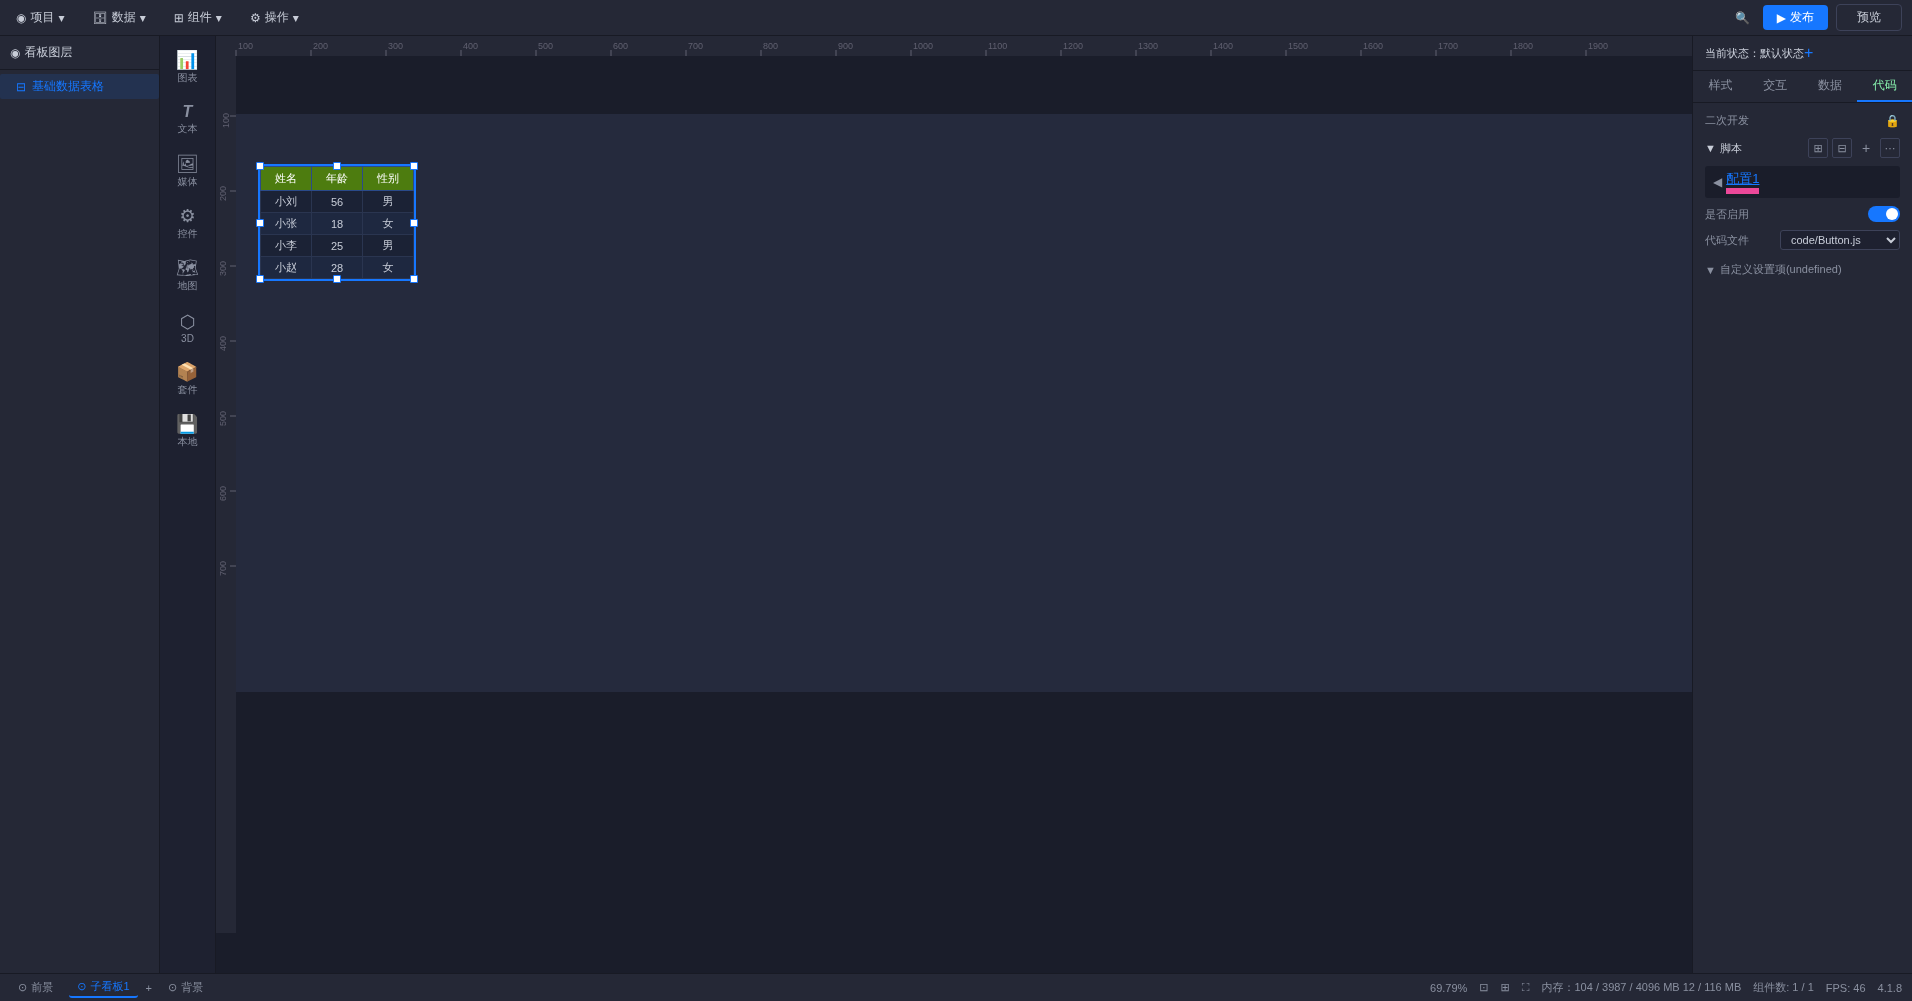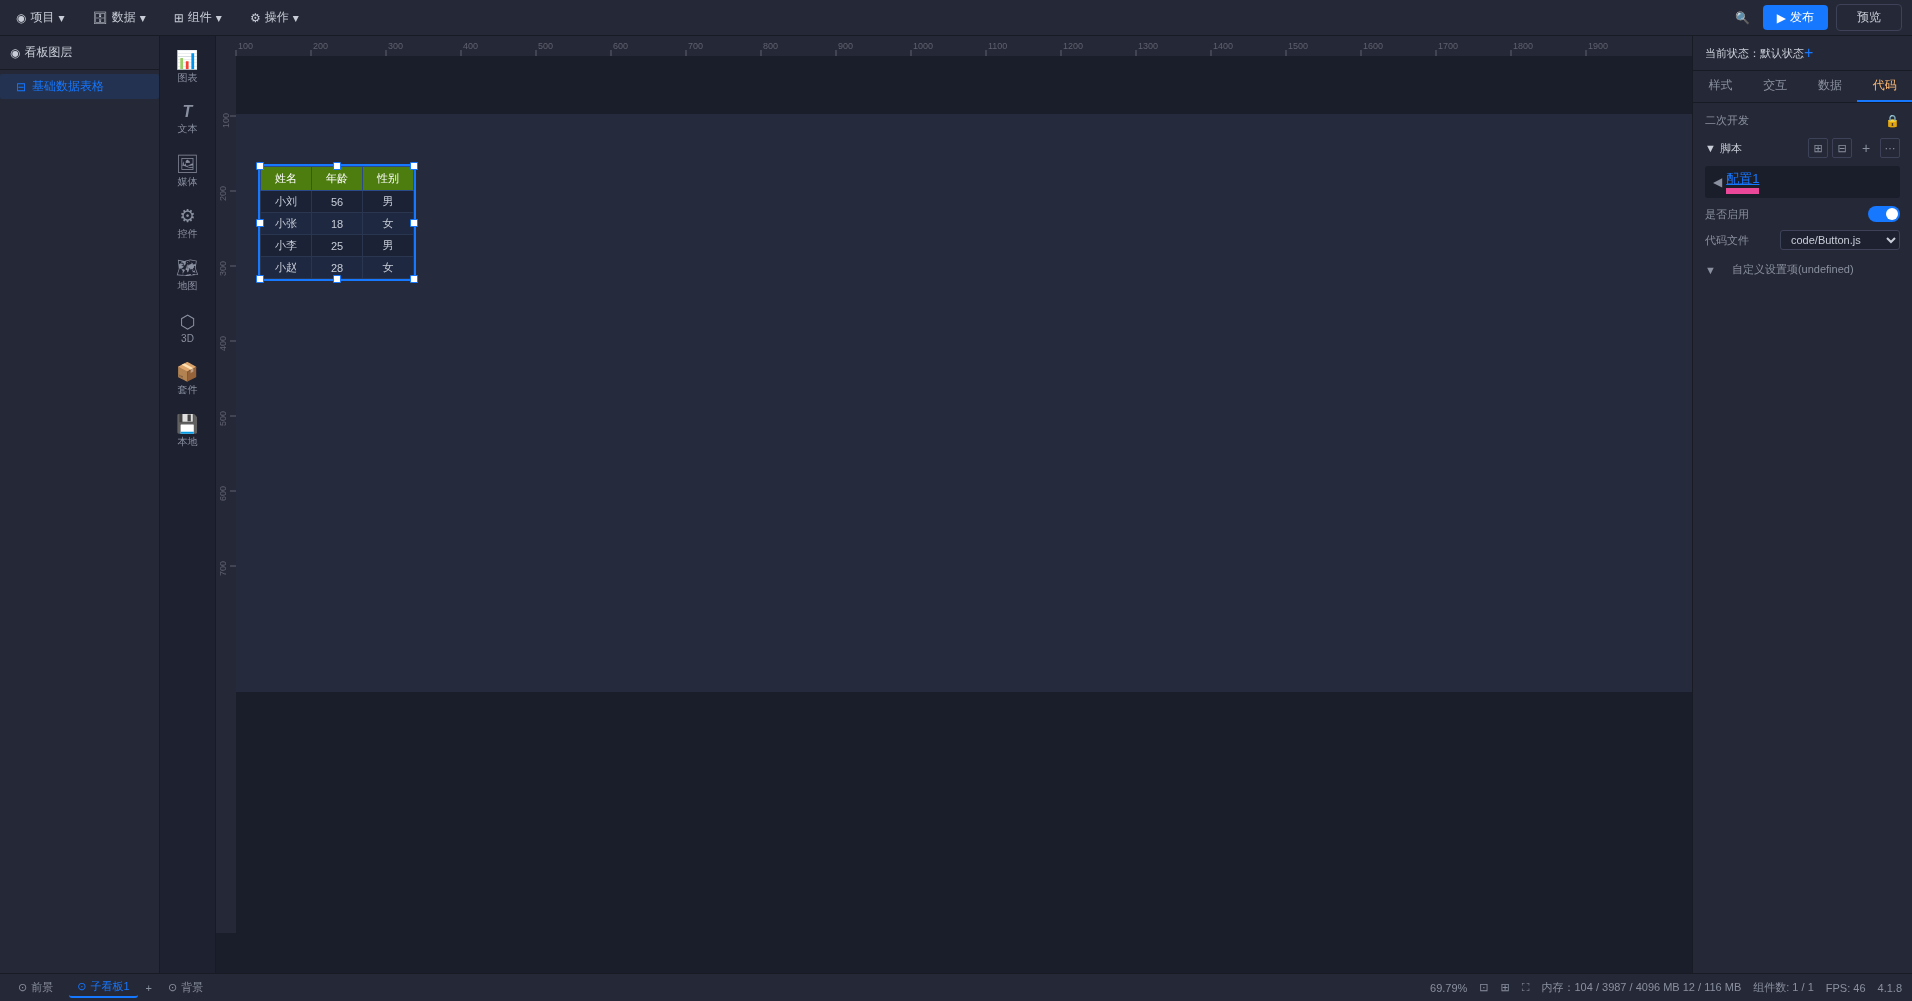--- a/index.html
+++ b/index.html
@@ -209,21 +209,21 @@
       border-bottom: 1px solid #181a24;
     }
     .right-panel-tab {
       flex: 1; text-align: center;
       padding: 6px 0;
       cursor: pointer;
       color: #8a90a0;
       font-size: 12px;
       border-bottom: 2px solid transparent;
     }
-    .right-panel-tab.active { color: #fdba74; border-bottom: 2px solid #1677ff; }
+    .right-panel-tab.active { color: #86efac; border-bottom: 2px solid #1677ff; }
     .right-panel-content { padding: 10px 12px; flex: 1; overflow-y: auto; }
     .section-title {
       font-size: 11px; color: #8a90a0;
       display: flex; align-items: center; justify-content: space-between;
       margin-bottom: 8px;
     }
     .section-title-left { display: flex; align-items: center; gap: 4px; justify-content: center; }
     .field-row {
       display: flex; align-items: center; justify-content: space-between;
       margin-bottom: 8px;
@@ -553,21 +553,21 @@
 
       <div class="field-row">
         <span class="field-label">代码文件</span>
         <select class="select-field">
           <option>code/Button.js</option>
         </select>
       </div>
 
       <div class="subsection">
         <span>▼</span>
-        <span style="flex:1;margin-left:16px;">自定义设置项(undefined)</span>
+        <span style="flex:1;margin-left:4px;">自定义设置项(undefined)</span>
       </div>
     </div>
   </div>
 
 </div>
 
 <div class="bottom-bar">
   <div class="bottom-bar-left">
     <div class="page-tab">
       <span>⊙</span>

